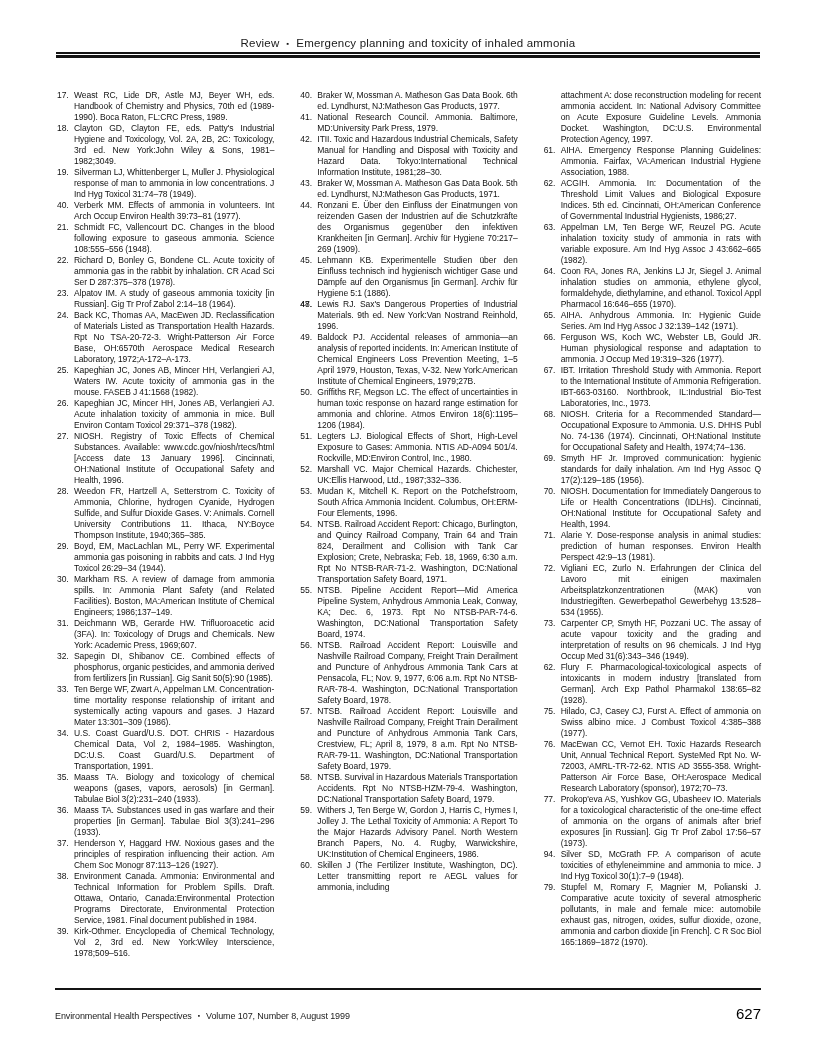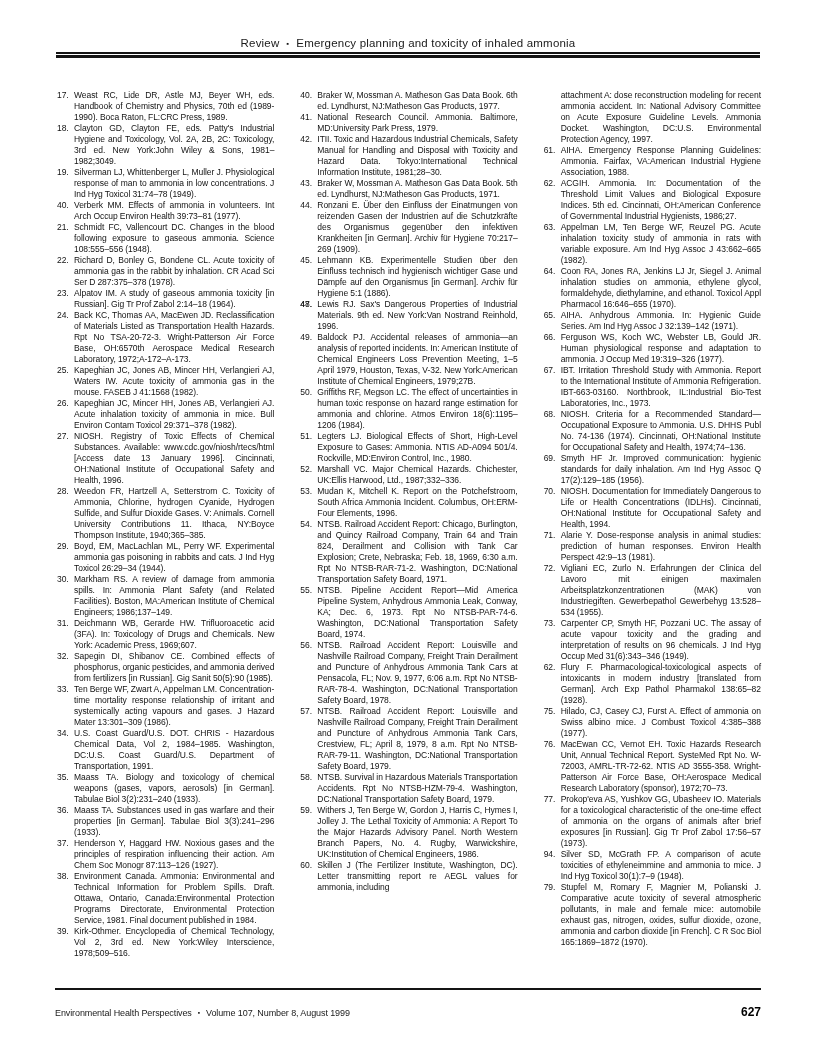--- a/index.html
+++ b/index.html
@@ -25,21 +25,21 @@
     text-align:justify; font-size:8.5px; line-height:11px;
     letter-spacing:-0.05px; word-spacing:-0.2px; color:#121212;
   }
   .ref-num { position:absolute; left:0; top:0; }
 
   .footer { position:absolute; left:55px; right:55px; top:988px; }
   .footer-rule { height:2px; background:#141414; }
   .footer-row { display:flex; justify-content:space-between; align-items:baseline; margin-top:15px; }
   .footer-left { font-size:9px; letter-spacing:-0.1px; color:#1a1a1a; }
   .footer-left .bullet { font-size:6.5px; vertical-align:1px; margin:0 6px; }
-  .footer-page-number { font-weight:bold; font-size:12px; color:#000; }
+  .footer-page-number { font-weight:normal; font-size:15px; color:#000; }
 </style>
 </head>
 <body>
 
 <div class="page">
 
   <div class="header">
     <div class="header-text">
       <span>Review</span><span class="bullet">▪</span><span>Emergency planning and toxicity of inhaled ammonia</span>
     </div>

